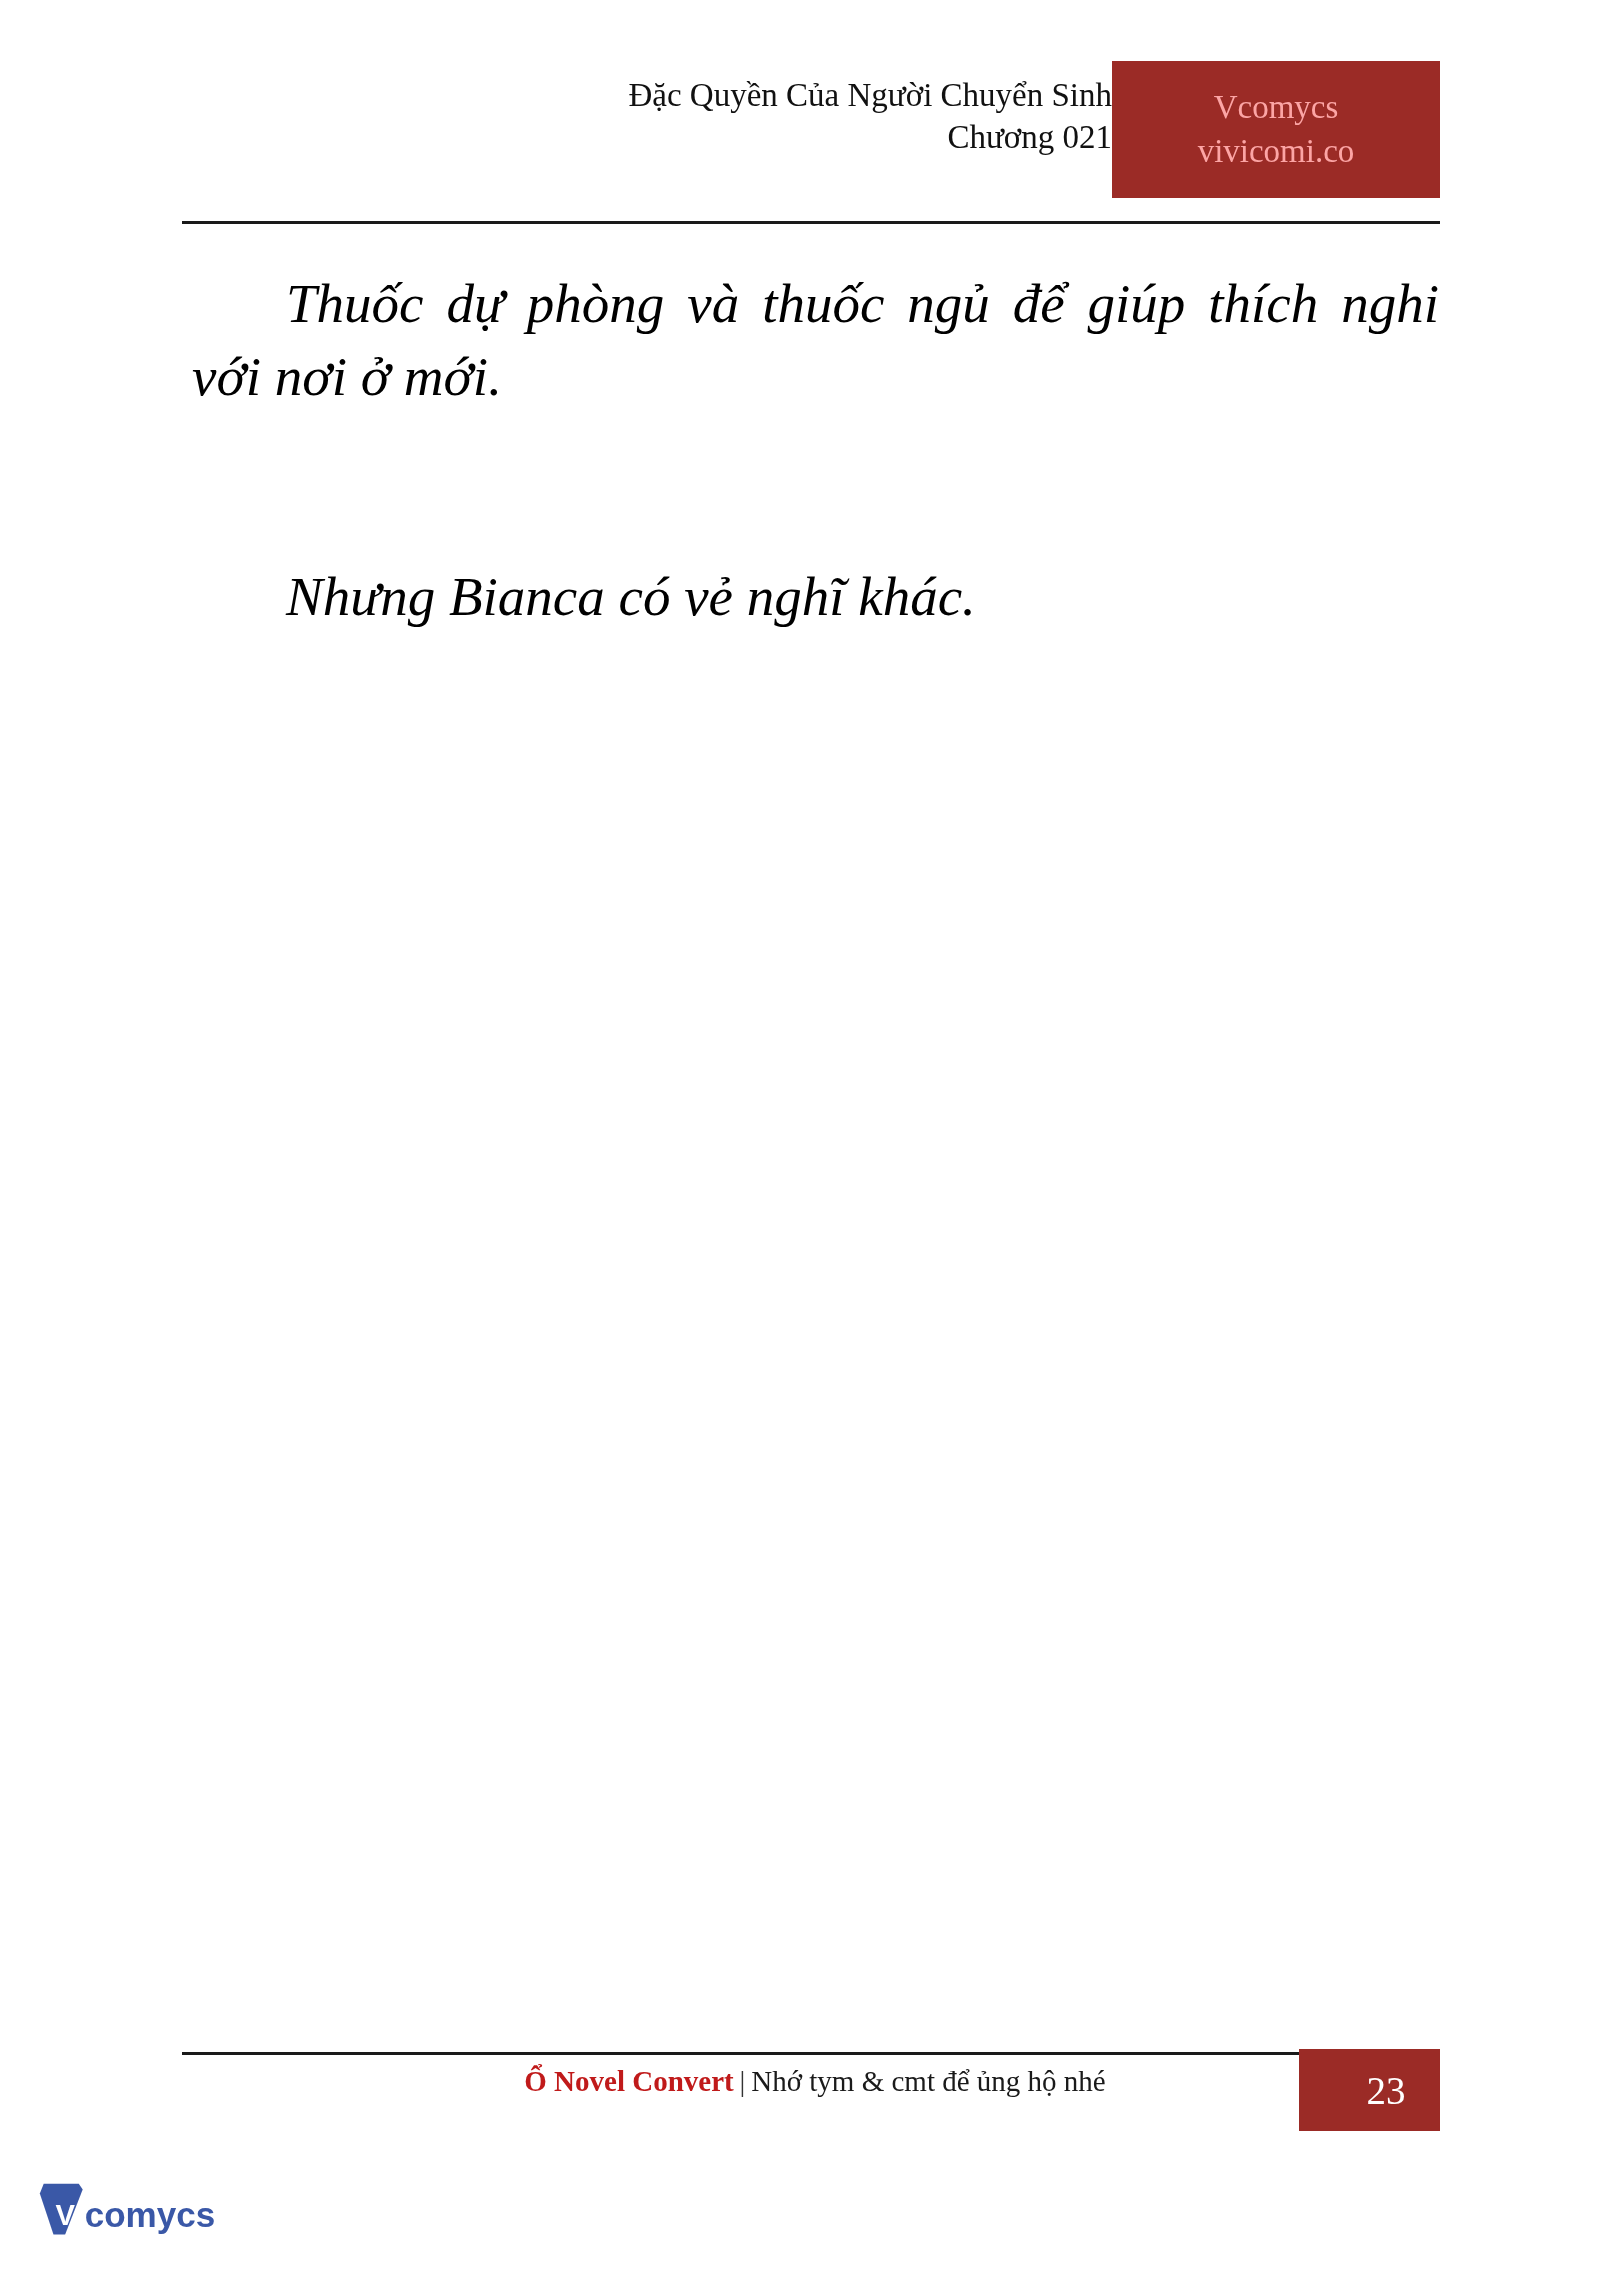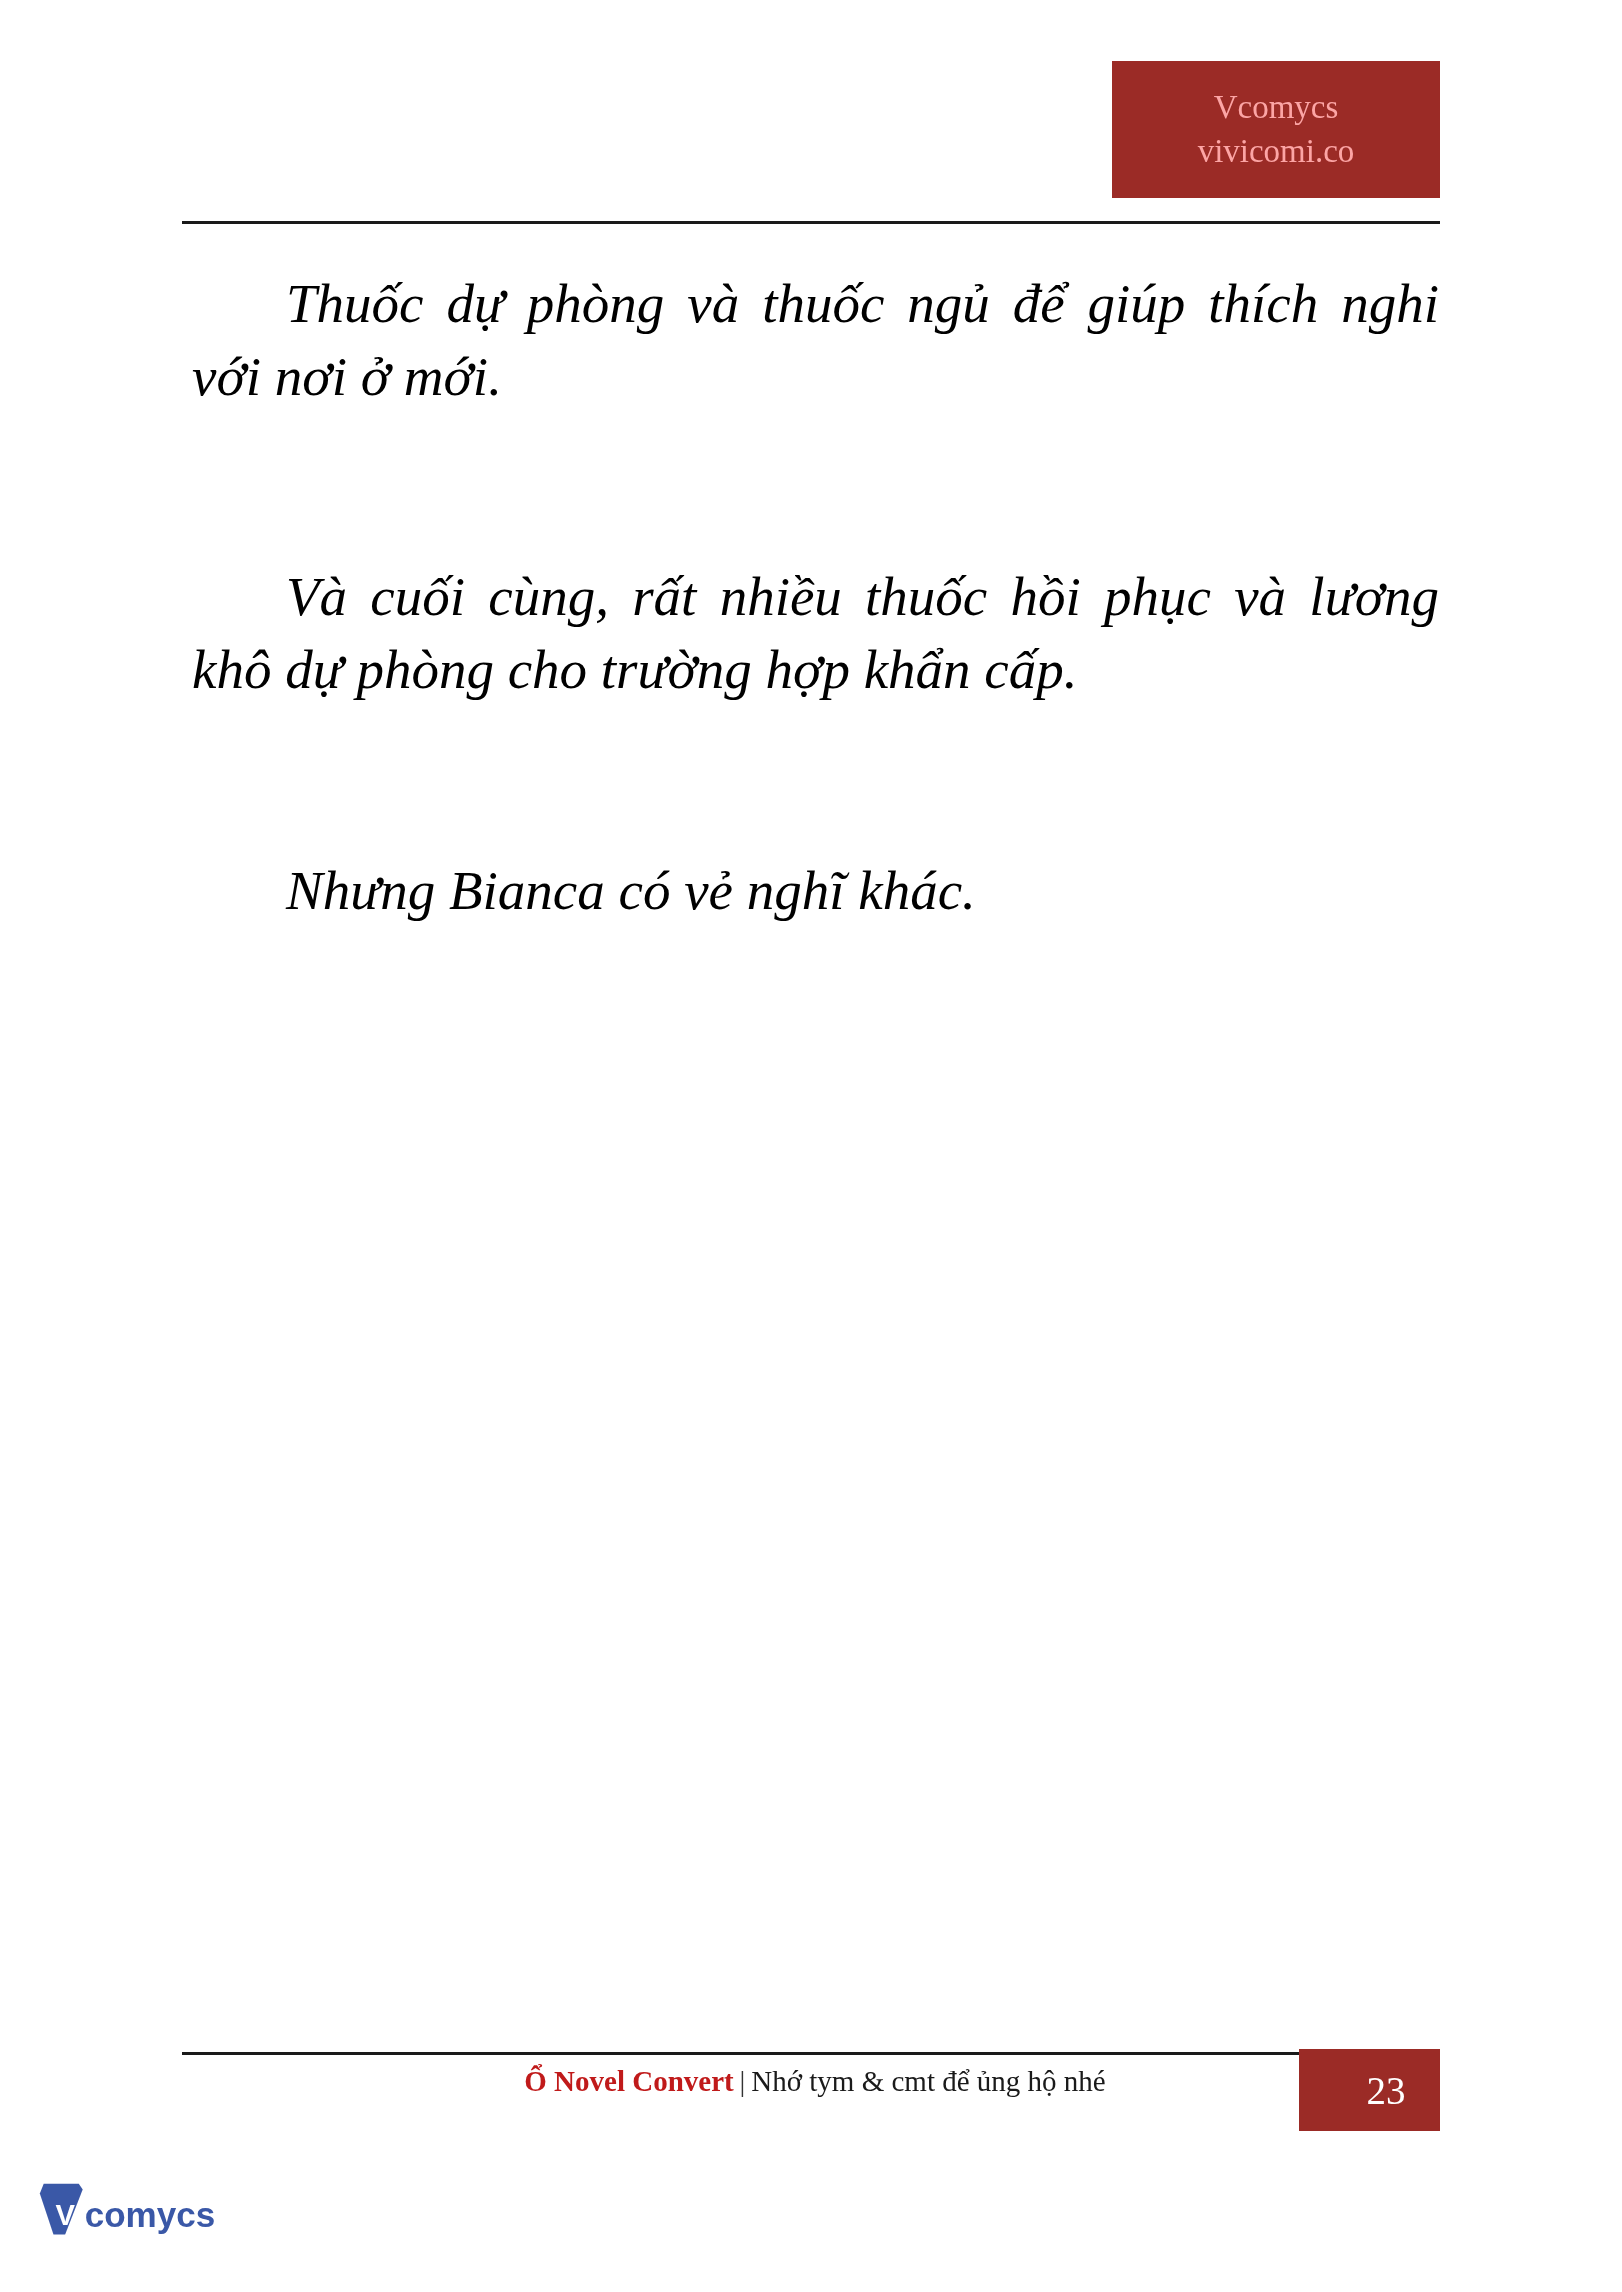--- a/index.html
+++ b/index.html
@@ -153,30 +153,33 @@
     opacity: 0.92;
   }
   .watermark svg { display: block; }
 </style>
 </head>
 <body>
 
 <div class="page">
 
   <div class="header">
+    <div class="header-title-block">
+      <div class="header-title-line">Đặc Quyền Của Người Chuyển Sinh</div>
+      <div class="header-title-line">Chương 021</div>
+    </div>
     <div class="header-badge">
       <div>Vcomycs</div>
       <div>vivicomi.co</div>
     </div>
   </div>
   <div class="header-rule"></div>
 
   <div class="content">
     <p class="para justify p1">Thuốc dự phòng và thuốc ngủ để giúp thích nghi với nơi ở mới.</p>
-    <p class="para justify p2">Và cuối cùng, rất nhiều thuốc hồi phục và lương khô dự phòng cho trường hợp khẩn cấp.</p>
     <p class="para p4">Nhưng Bianca có vẻ nghĩ khác.</p>
   </div>
 
   <div class="footer-rule"></div>
   <div class="footer">
     <div class="footer-center">
       <span class="footer-brand">Ổ Novel Convert</span><span class="footer-sep">|</span><span class="footer-note">Nhớ tym &amp; cmt để ủng hộ nhé</span>
     </div>
     <div class="page-number">23</div>
   </div>

